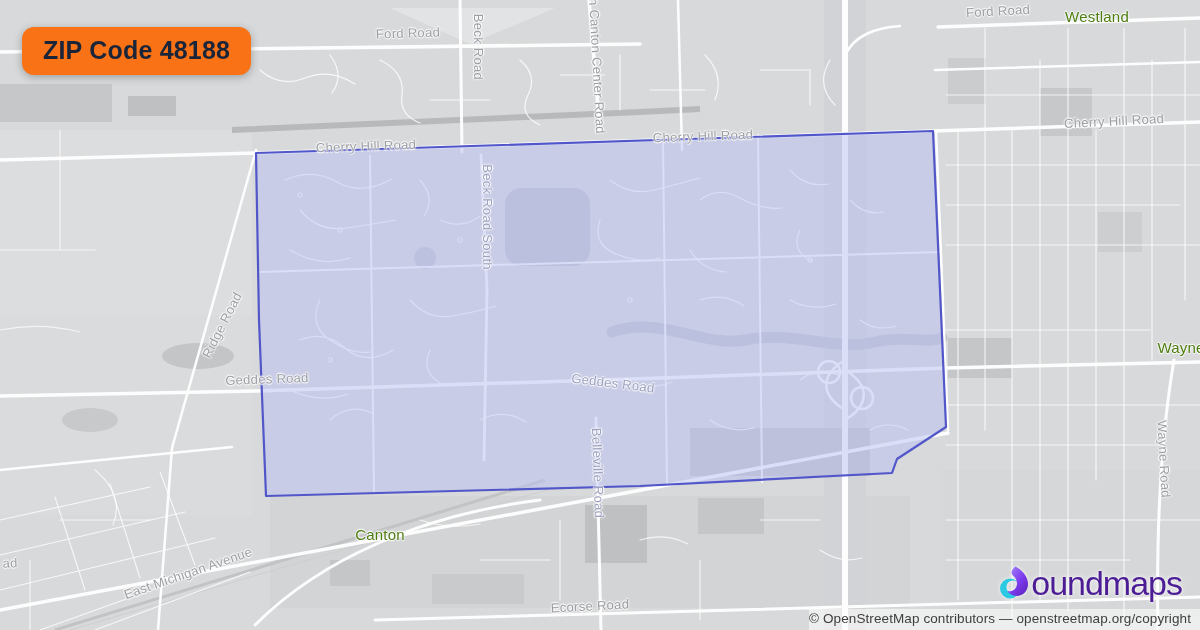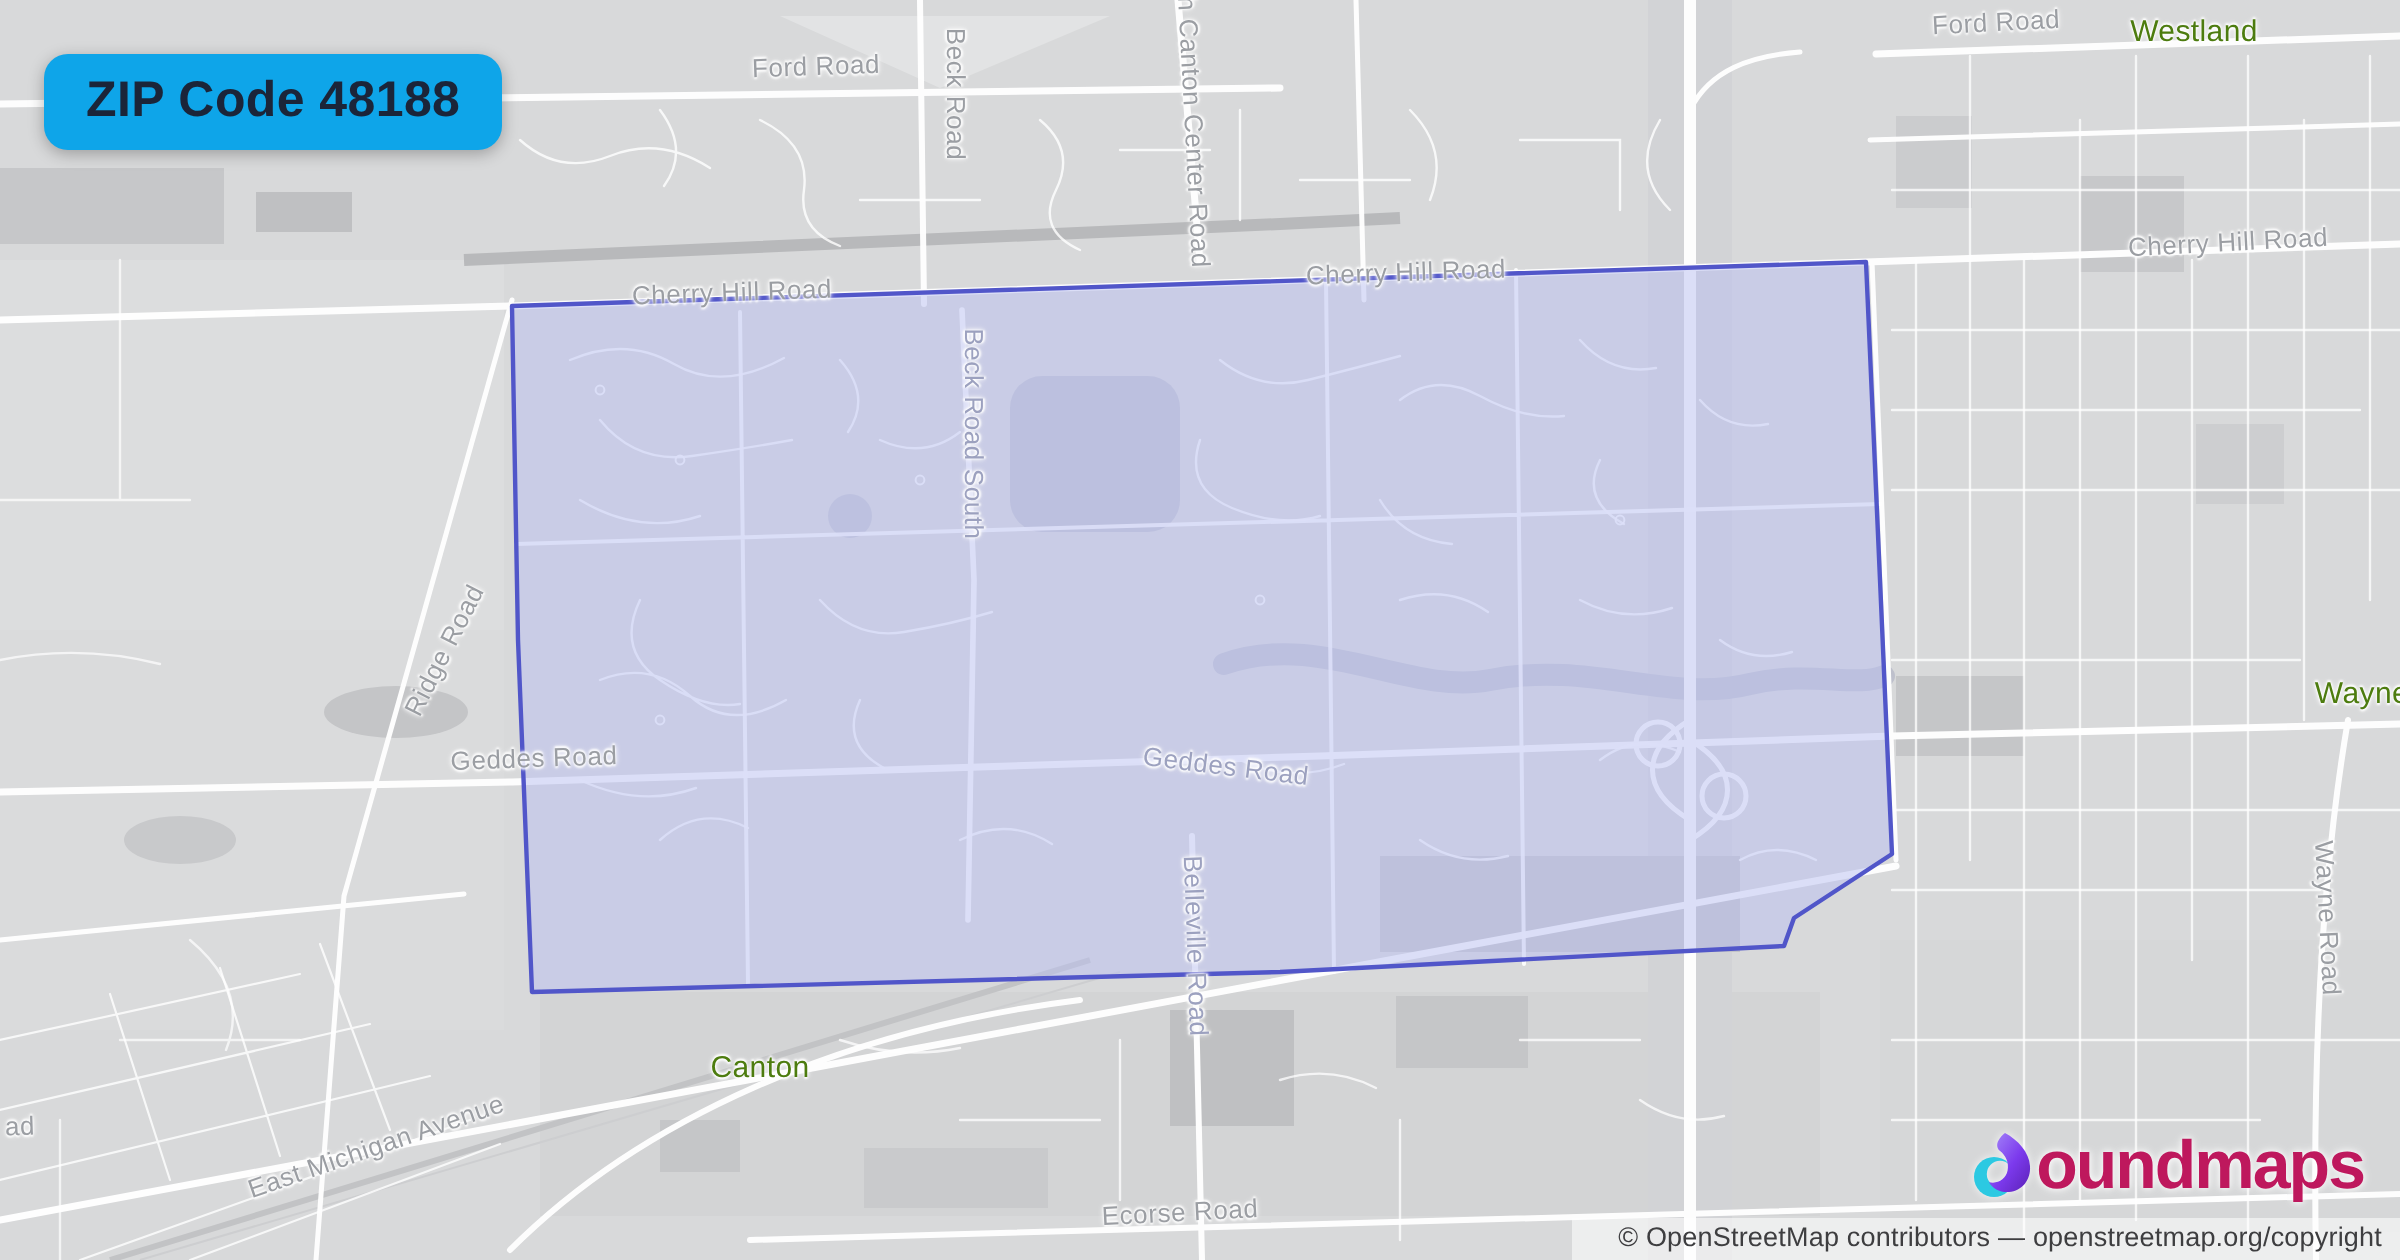--- a/index.html
+++ b/index.html
@@ -13,41 +13,41 @@
   .lbl{
     position:absolute;z-index:2;white-space:nowrap;pointer-events:none;
     font-size:13px;color:#9b9ea3;letter-spacing:.3px;
     text-shadow:0 0 2px #fff,0 0 3px #fff,0 1px 1px #fff,0 -1px 1px #fff;
   }
   .lbl-in{color:#9ca1bf;}
   .lbl-city{font-size:15px;color:#4d7c0f;letter-spacing:.2px;}
   
   .badge{
     position:absolute;left:22px;top:27px;z-index:5;
-    background:#0ea5e9;border-radius:12px;padding:9px 21px 10px;
+    background:#f97316;border-radius:12px;padding:9px 21px 10px;
     box-shadow:0 2px 8px rgba(0,0,0,.28);
   }
   .badge-title{
     font-size:25px;font-weight:bold;color:#1b2539;letter-spacing:.2px;
   }
   
   .logo{
     position:absolute;right:18px;bottom:27px;z-index:5;
     display:flex;align-items:center;gap:1px;
   }
   .logo-text{
-    font-size:34px;font-weight:bold;color:#be185d;letter-spacing:-1px;
+    font-size:34px;font-weight:normal;color:#4c1d95;letter-spacing:-1px;
     text-shadow:0 0 3px rgba(255,255,255,.9),0 0 6px rgba(255,255,255,.7);
   }
   .logo-icon{width:31px;height:35px;display:block;filter:drop-shadow(0 0 2px rgba(255,255,255,.8));}
   
   .attrib{
     position:absolute;right:0;bottom:0;z-index:6;
     background:rgba(255,255,255,.55);
-    padding:2px 9px 4px 23px;
+    padding:2px 9px 4px 0;
     font-size:13.5px;color:#3e3e40;letter-spacing:.1px;
   }
 </style>
 </head>
 <body>
 
 <svg id="map" viewBox="0 0 1200 630" aria-hidden="true">
 
   <rect x="0" y="0" width="1200" height="630" fill="#d8d9da"></rect>
 

